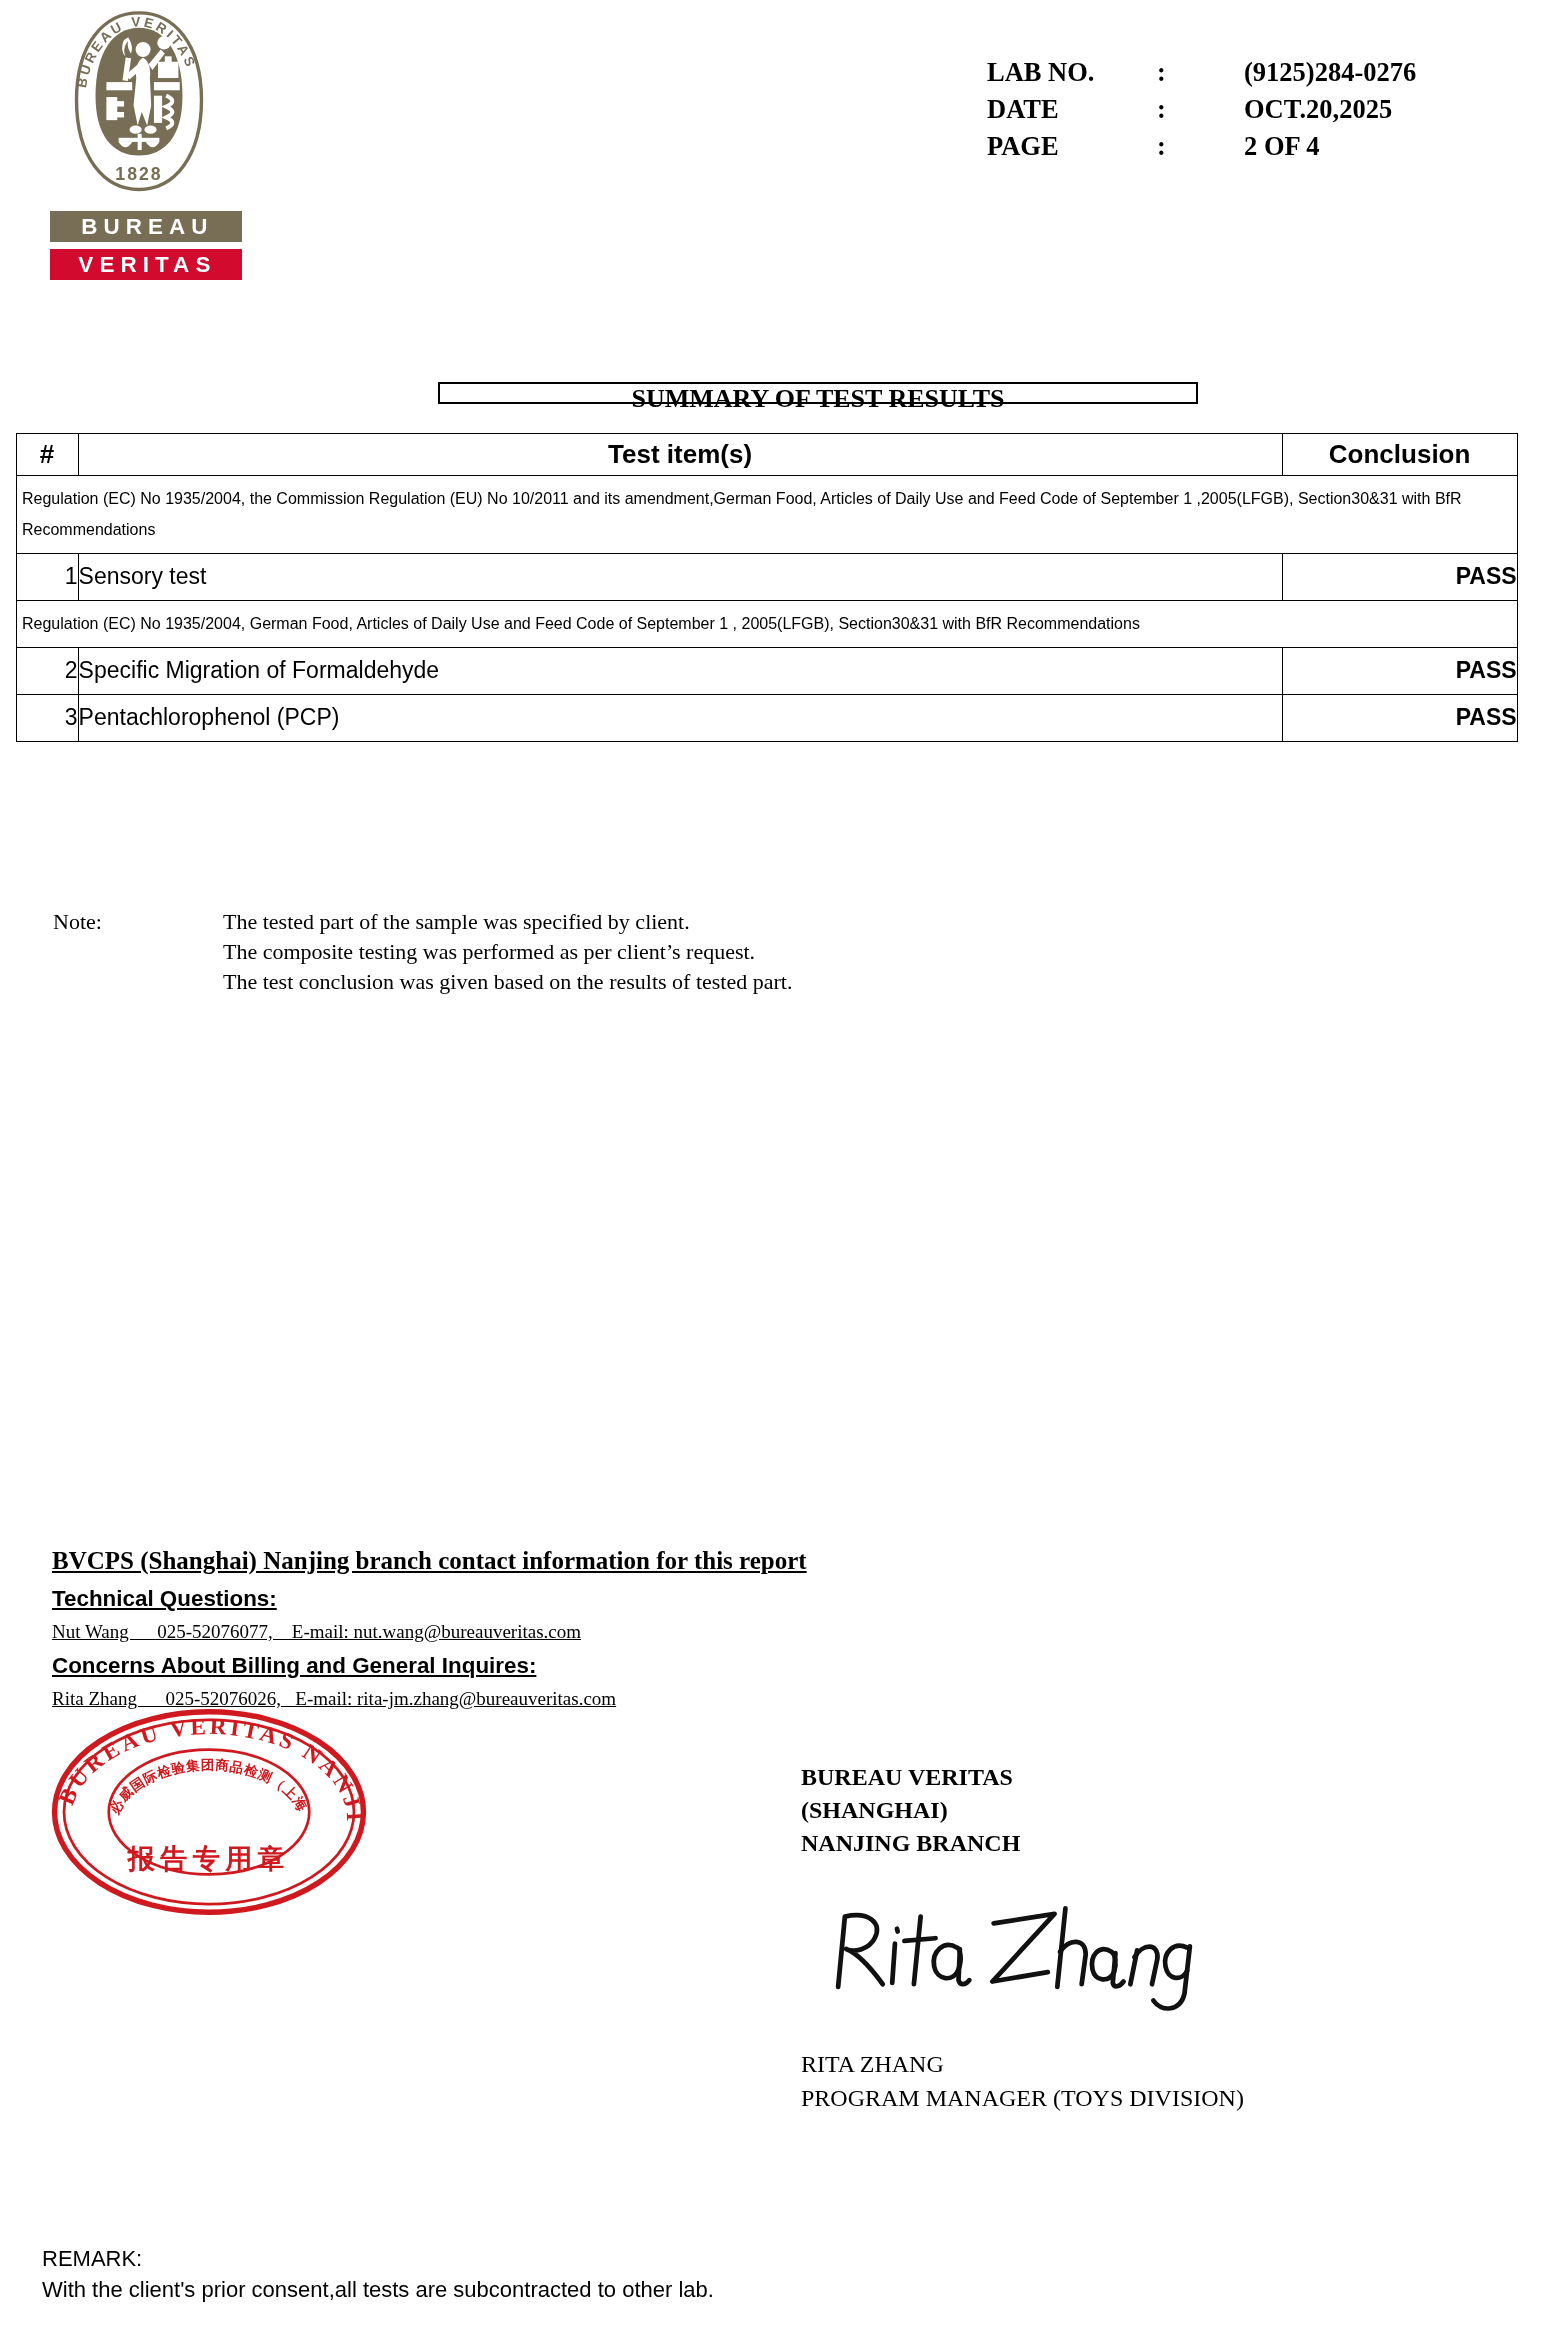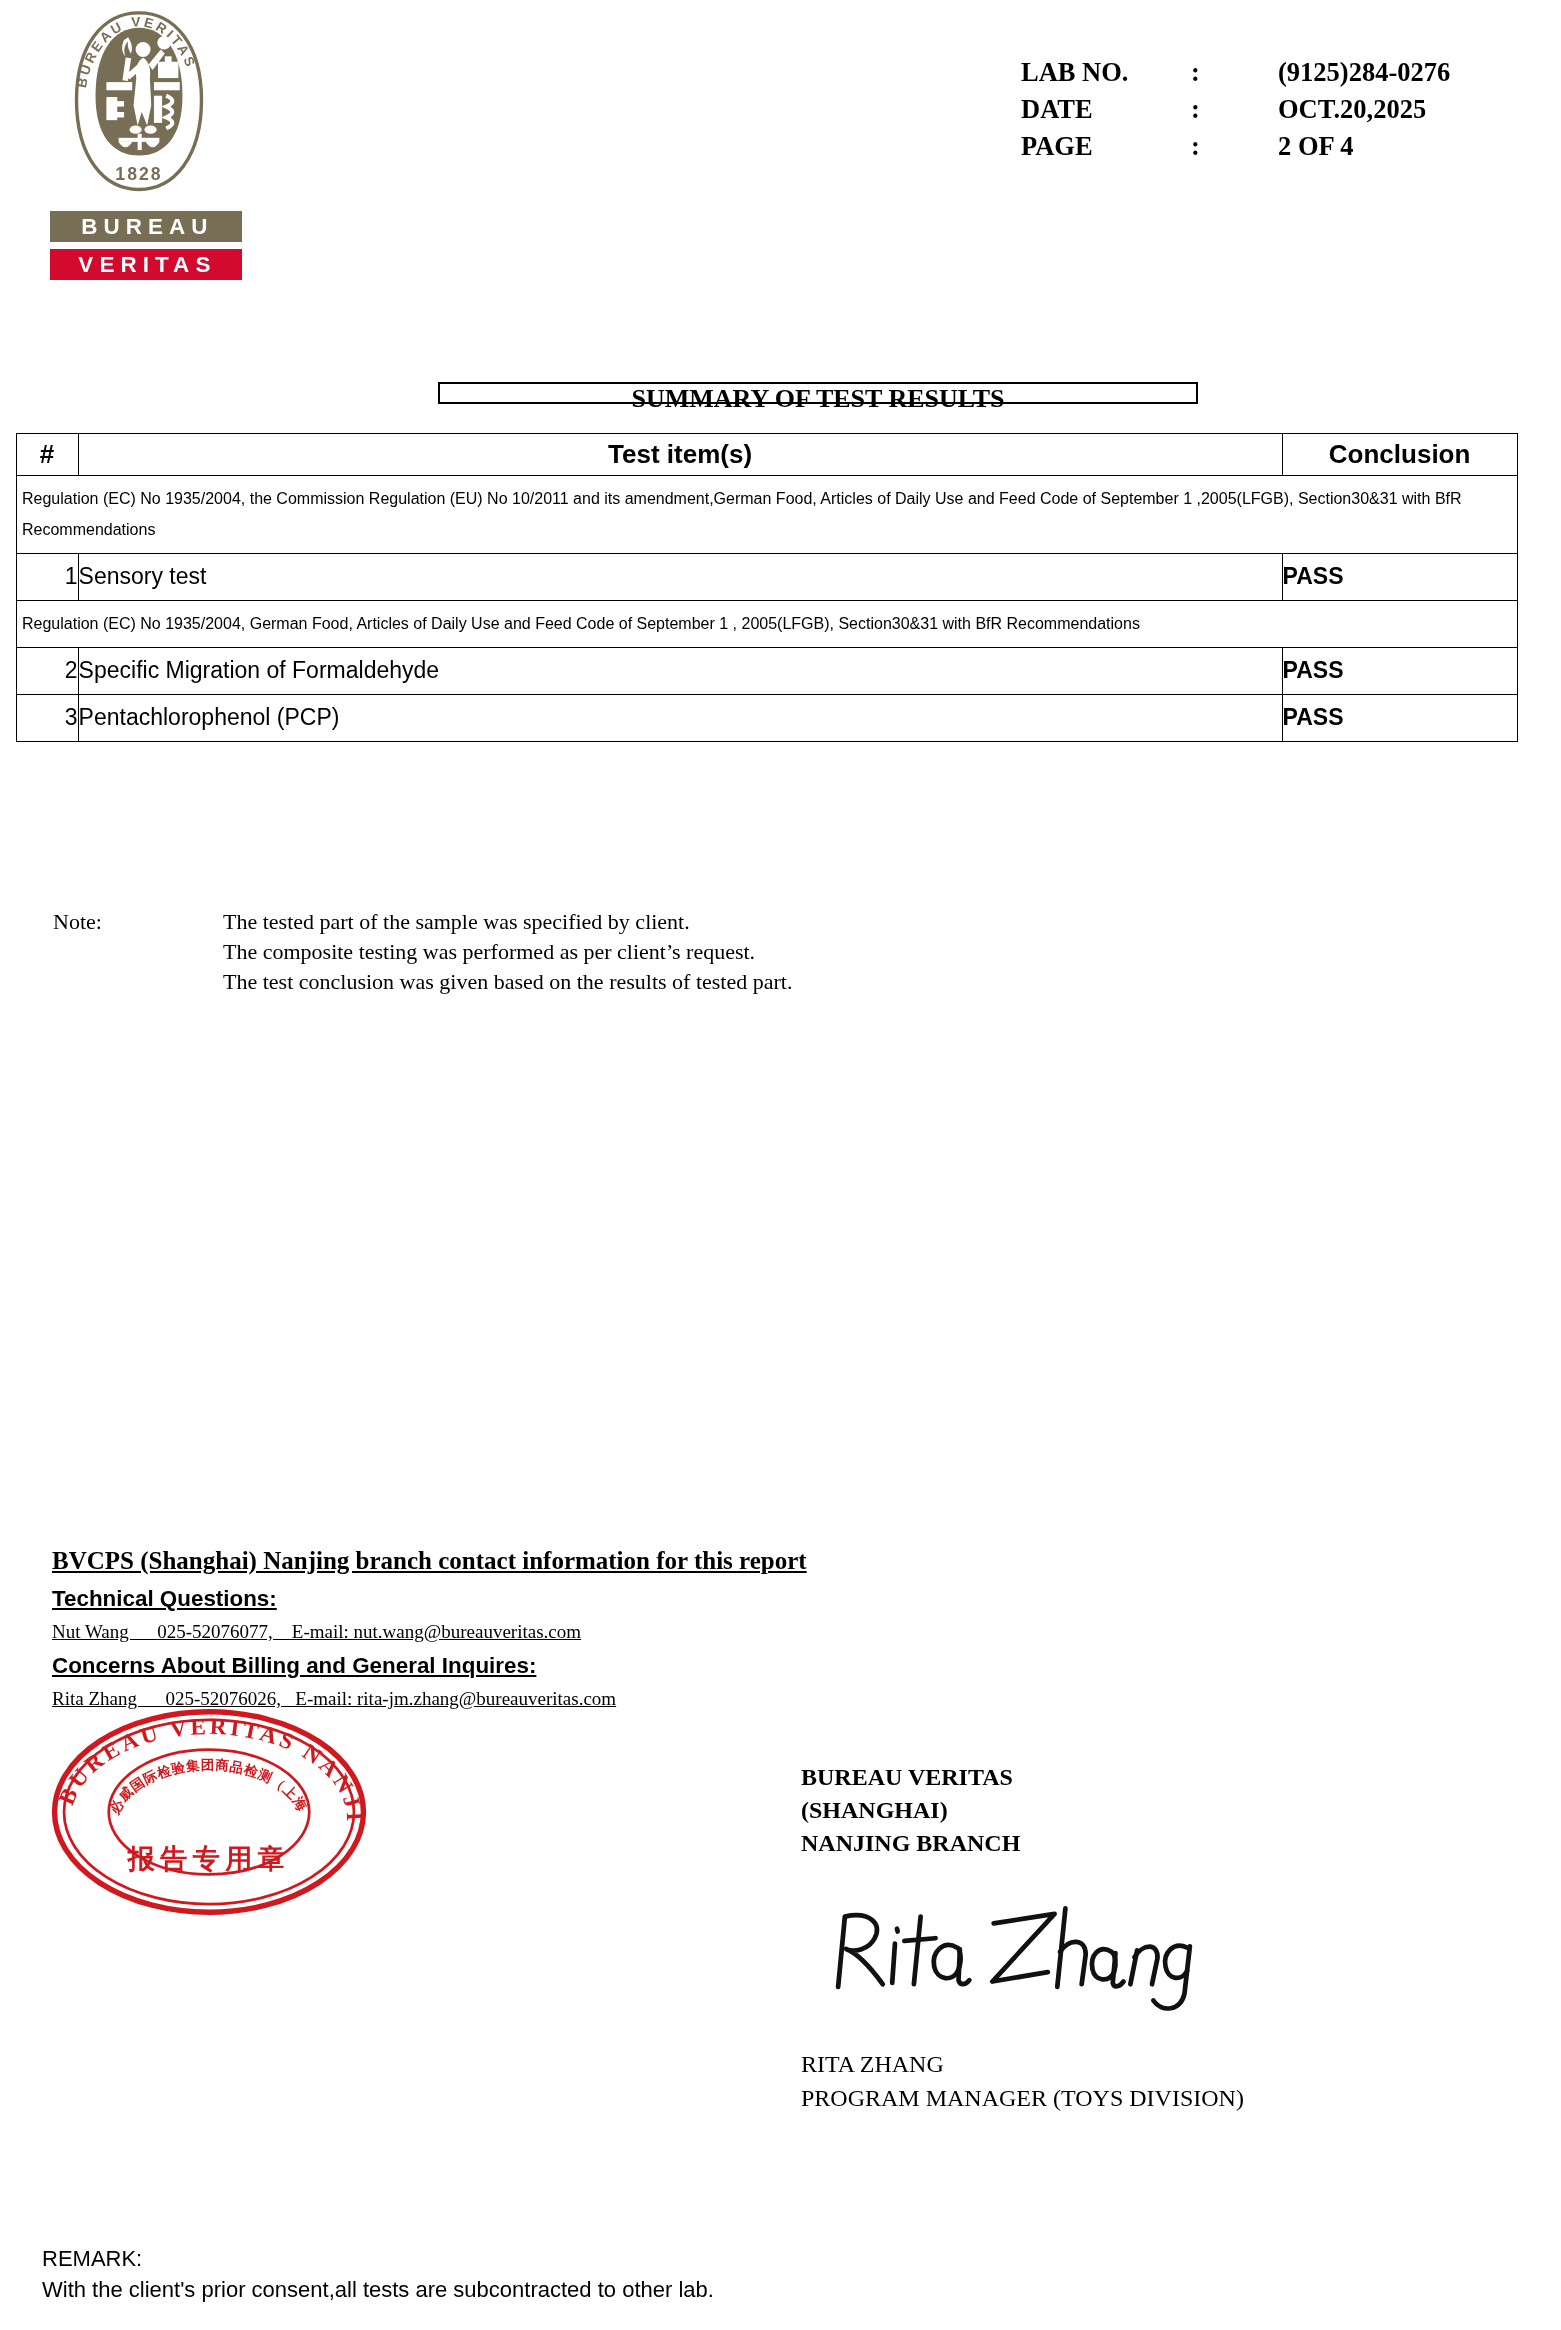--- a/index.html
+++ b/index.html
@@ -61,21 +61,21 @@
     top: 201px;
     background: #786E56;
   }
   .logo-bar-veritas {
     top: 239px;
     background: #D20A2E;
   }
 
   .meta-table {
     position: absolute;
-    left: 1021px;
+    left: 987px;
     top: 54px;
     font-family: "Liberation Serif", serif;
     font-weight: 700;
     font-size: 26.5px;
     border-collapse: collapse;
   }
   .meta-table td {
     padding: 0;
     line-height: 37px;
     white-space: nowrap;
@@ -128,21 +128,21 @@
   .reg-row td {
     font-weight: 400;
     font-size: 16px;
     line-height: 31px;
     text-align: left;
     padding: 6.8px 5.4px 8.1px 5.4px;
   }
   .item-row td { height: 46px; font-size: 23px; }
   .cell-num    { text-align: right; padding-right: 9.5px; font-size: 23px; }
   .cell-item   { text-align: left;  padding-left: 11px;  font-size: 23px; margin-left: 36px; }
-  .cell-concl  { text-align: left; font-weight: 700; font-size: 23px; }
+  .cell-concl  { text-align: right; font-weight: 700; font-size: 23px; }
 
   
   .note-wrap {
     position: absolute;
     left: 53px;
     top: 907px;
     font-family: "Liberation Serif", serif;
     font-size: 22px;
     line-height: 30px;
   }

